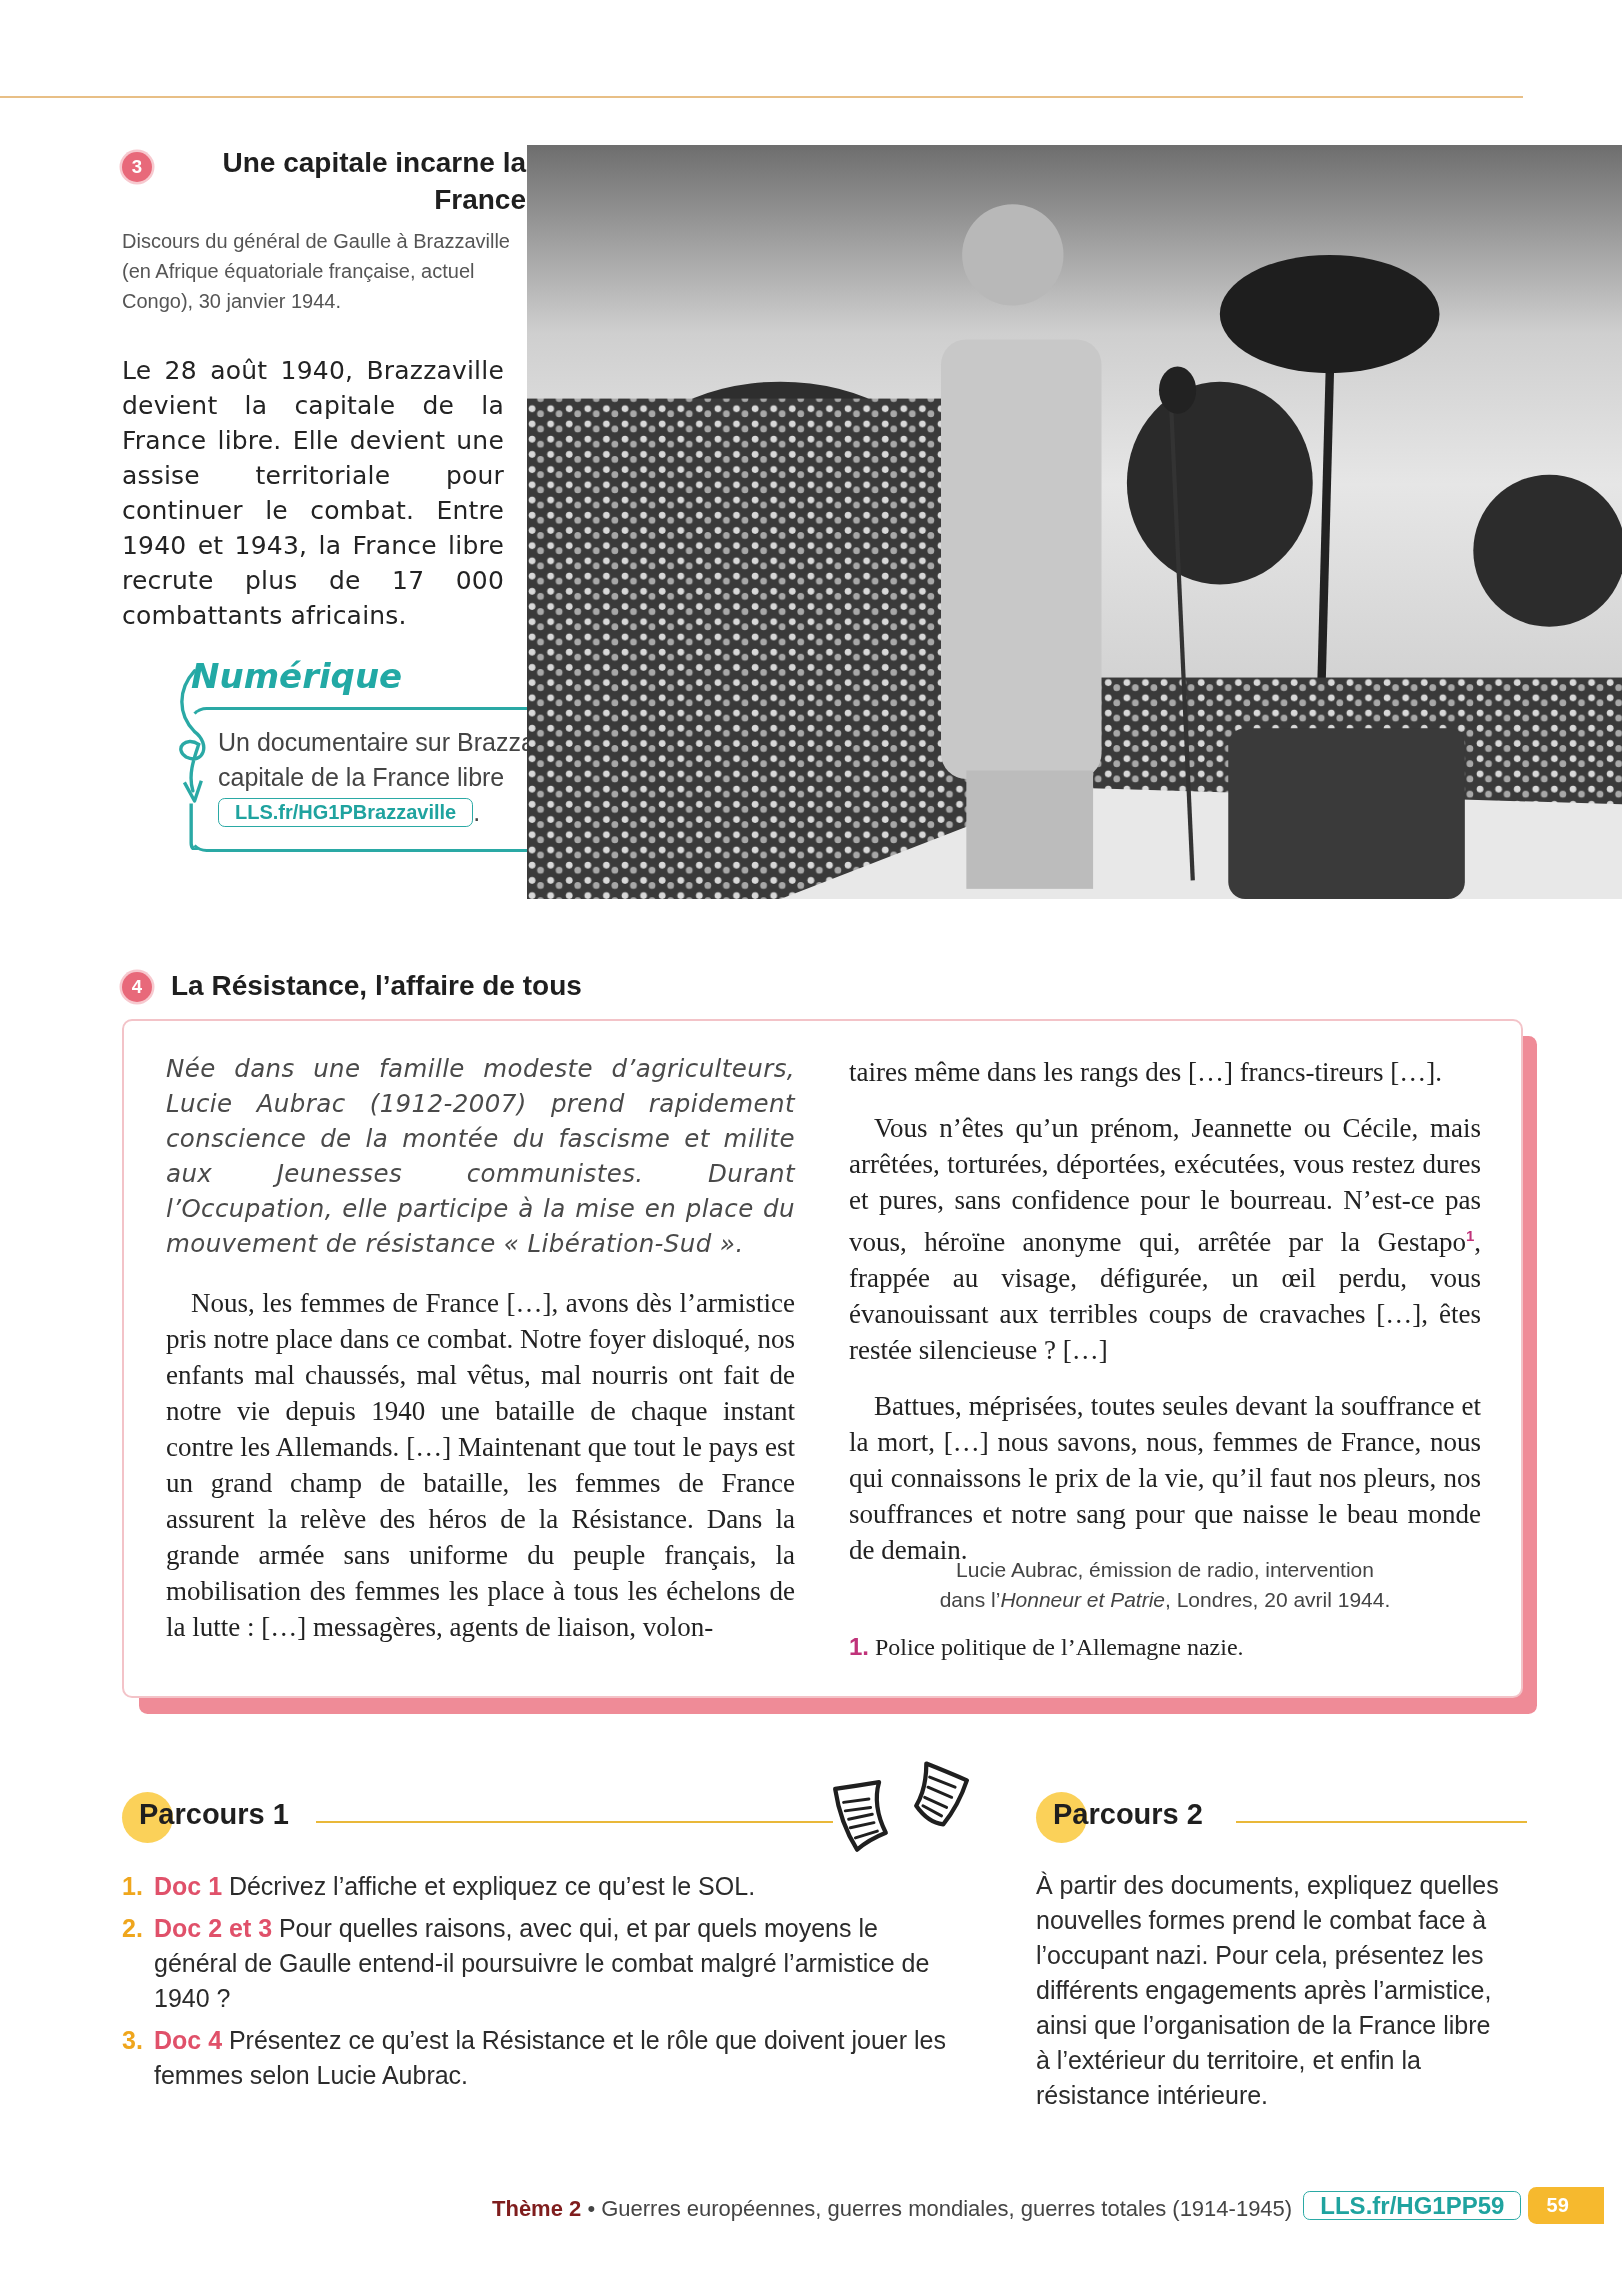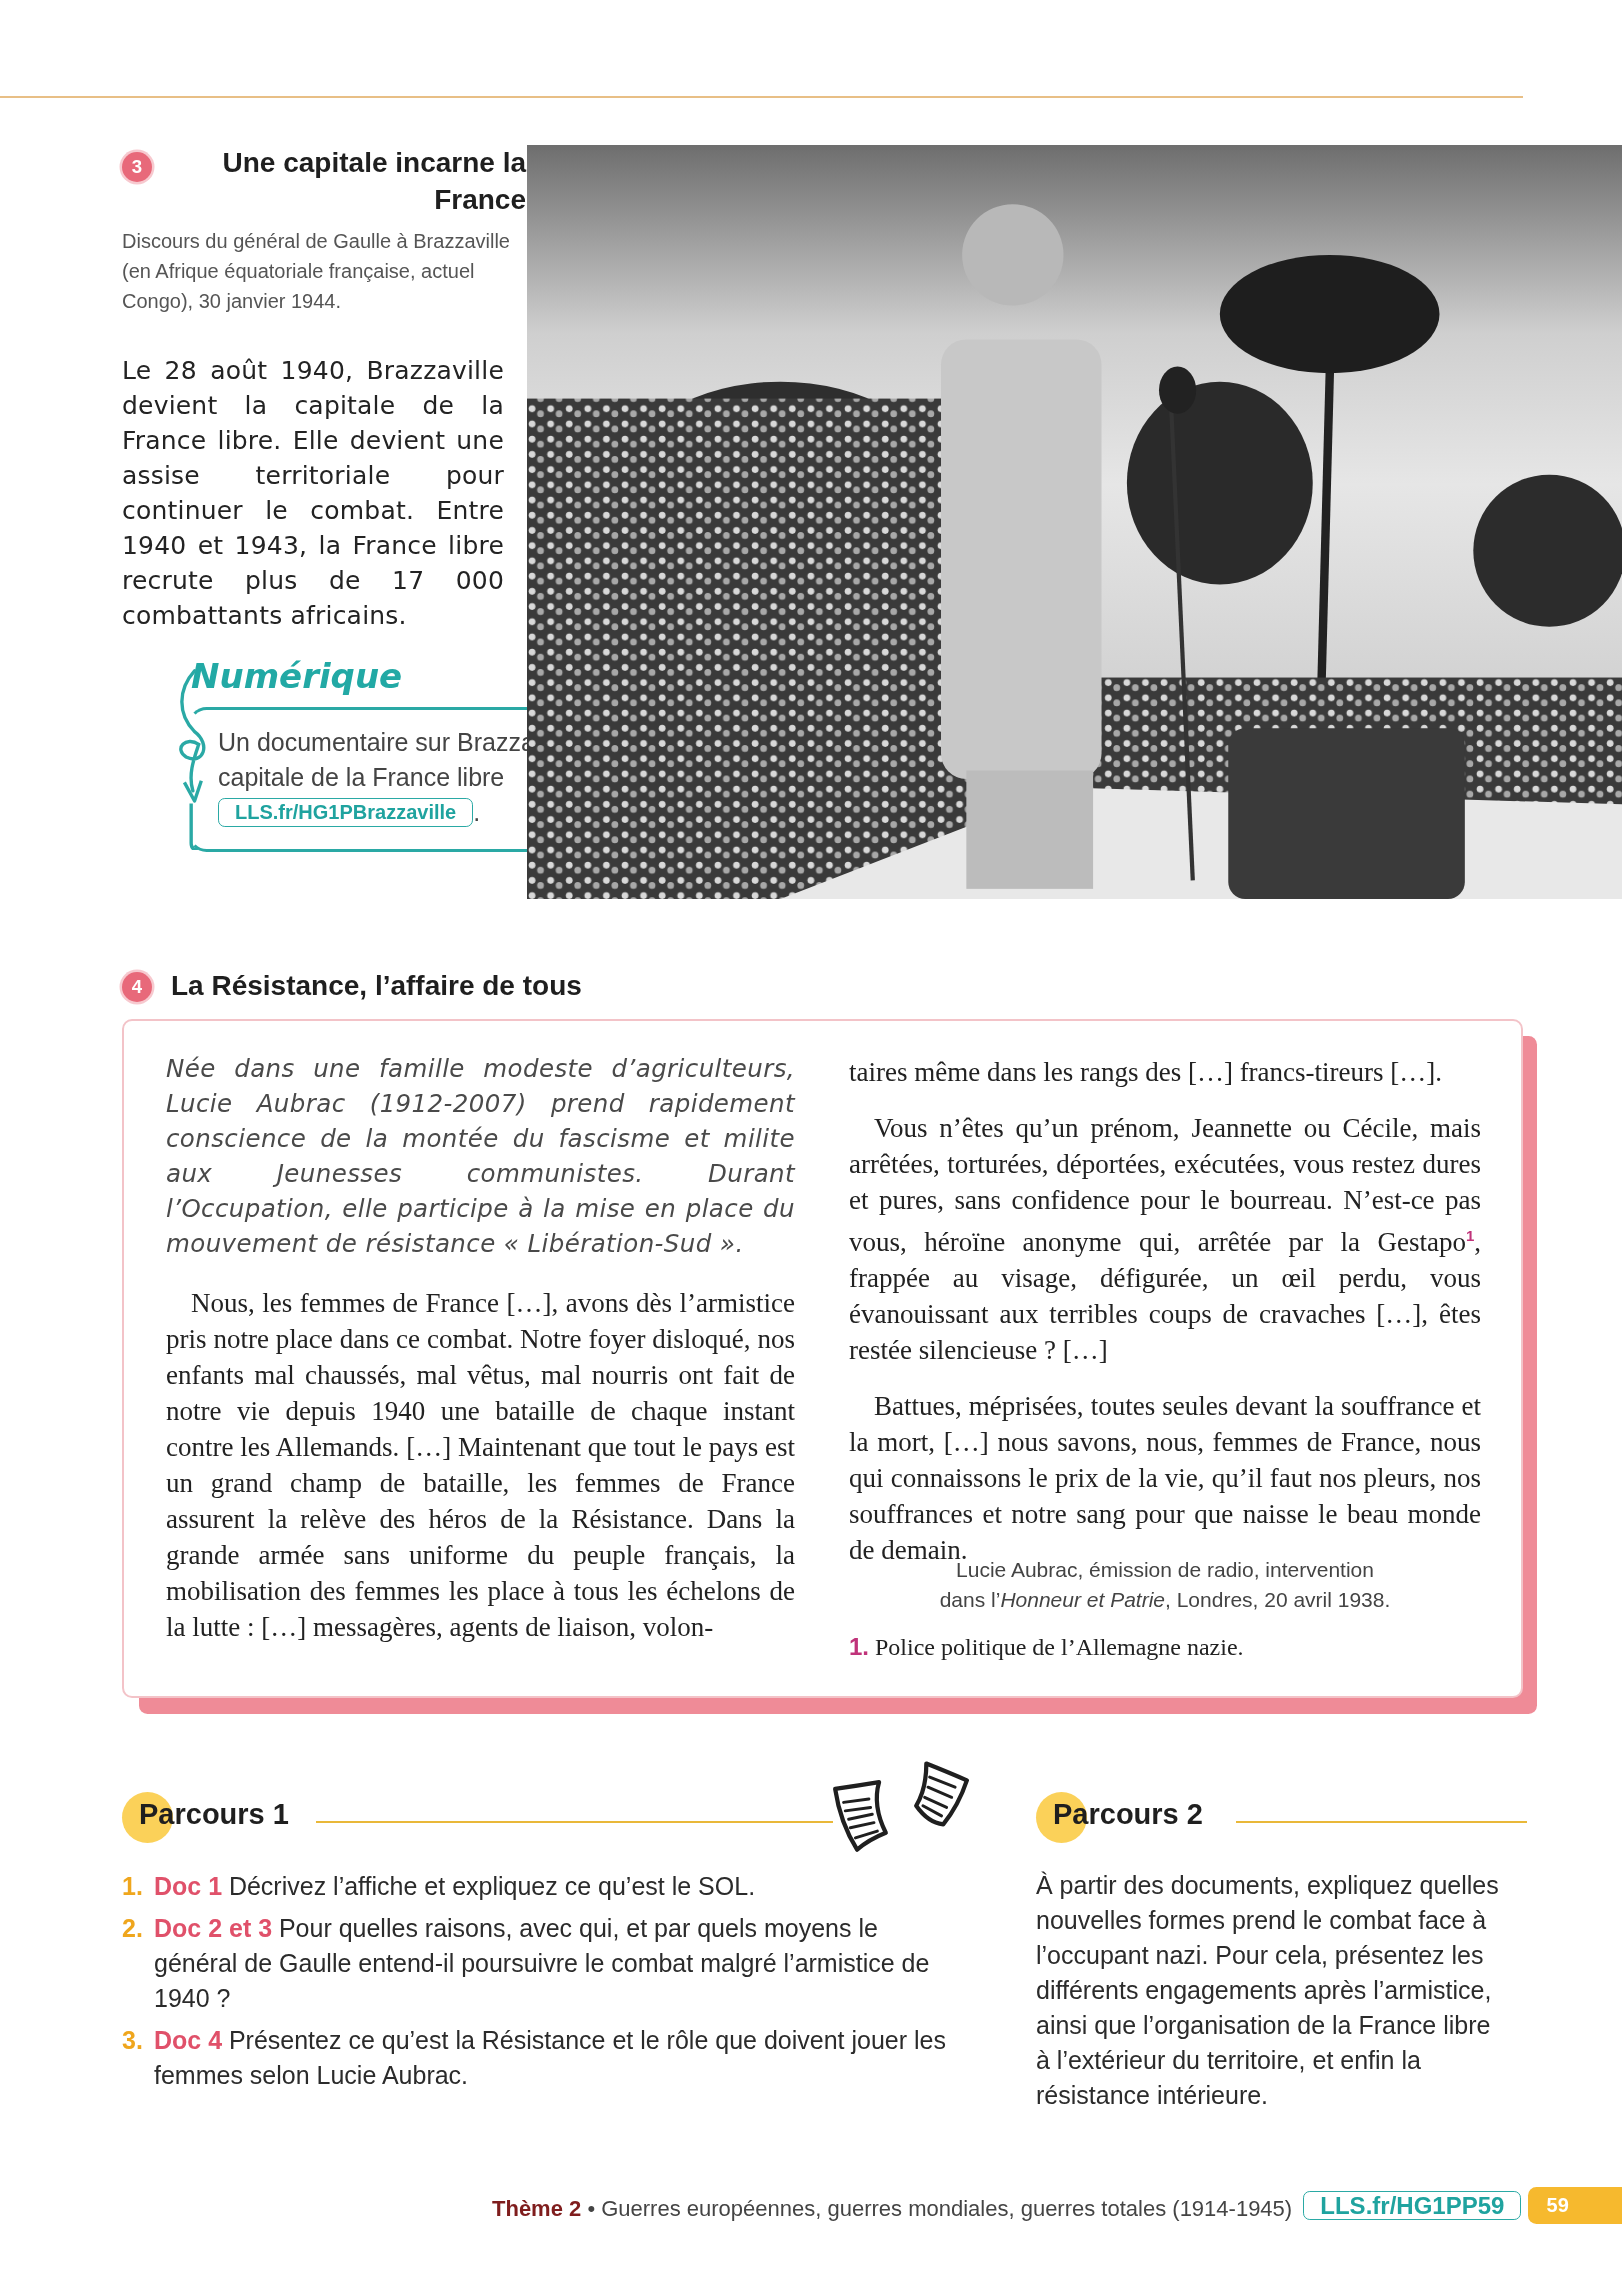--- a/index.html
+++ b/index.html
@@ -75,21 +75,21 @@
   .q-item { position: relative; padding-left: 32px; margin-bottom: 6.8px; }
   .q-num { position: absolute; left: 0; top: 0; color: #efa61d; font-weight: bold; }
   .q-doc { color: #e0516a; font-weight: bold; margin-right: 6.8px; }
 
   .p2-text { left: 1036px; top: 1868px; width: 473px; font-size: 25px; line-height: 35px; color: #2b2b2b; }
 
   
   .footer { left: 492px; top: 2191px; font-size: 22px; line-height: 30px; color: #444; white-space: nowrap; }
   .footer .theme { color: #7f1d1d; font-weight: bold; }
   .footer .link-pill { font-size: 24px; margin-left: 5px; }
-  .page-tab { left: 1528px; top: 2187px; width: 95px; height: 37px; background: #f6b92e;
+  .page-tab { left: 1528px; top: 2187px; width: 76px; height: 37px; background: #f6b92e;
               border-radius: 8.5px 0 0 8.5px; color: #fff; font-weight: bold; font-size: 20px;
               line-height: 37px; padding-left: 18.6px; box-sizing: border-box; }
 </style>
 </head>
 <body>
 
 <div class="abs top-rule"></div>
 
 <div class="abs doc3-head">
   <div class="badge">3</div>
@@ -161,21 +161,21 @@
 <div class="abs serif col1">
   <p class="indent">Nous, les femmes de France […], avons dès l’armistice pris notre place dans ce combat. Notre foyer disloqué, nos enfants mal chaussés, mal vêtus, mal nourris ont fait de notre vie depuis 1940 une bataille de chaque instant contre les Allemands. […] Maintenant que tout le pays est un grand champ de bataille, les femmes de France assurent la relève des héros de la Résistance. Dans la grande armée sans uniforme du peuple français, la mobilisation des femmes les place à tous les échelons de la lutte : […] messagères, agents de liaison, volon-</p>
 </div>
 <div class="abs serif col2">
   <p class="para">taires même dans les rangs des […] francs-tireurs […].</p>
   <p class="para indent"><span>Vous n’êtes qu’un prénom, Jeannette ou Cécile, mais arrêtées, torturées, déportées, exécutées, vous restez dures et pures, sans confidence pour le bourreau. N’est-ce pas vous, héroïne anonyme qui, arrêtée par la Gestapo</span><sup class="fn">1</sup><span>, frappée au visage, défigurée, un œil perdu, vous évanouissant aux terribles coups de cravaches […], êtes restée silencieuse ? […]</span></p>
   <p class="para indent">Battues, méprisées, toutes seules devant la souffrance et la mort, […] nous savons, nous, femmes de France, nous qui connaissons le prix de la vie, qu’il faut nos pleurs, nos souffrances et notre sang pour que naisse le beau monde de demain.</p>
 </div>
 <div class="abs cite">
   <div>Lucie Aubrac, émission de radio, intervention</div>
-  <div><span>dans l’</span><i>Honneur et Patrie</i><span>, Londres, 20 avril 1938.</span></div>
+  <div><span>dans l’</span><i>Honneur et Patrie</i><span>, Londres, 20 avril 1944.</span></div>
 </div>
 <div class="abs footnote">
   <span class="n">1.</span>
   <span>Police politique de l’Allemagne nazie.</span>
 </div>
 
 <div class="abs parc-dot p1-dot"></div>
 <div class="abs parc-label p1-label">Parcours 1</div>
 <div class="abs parc-line p1-line"></div>
 <svg class="abs papers" viewBox="0 0 180 130">

